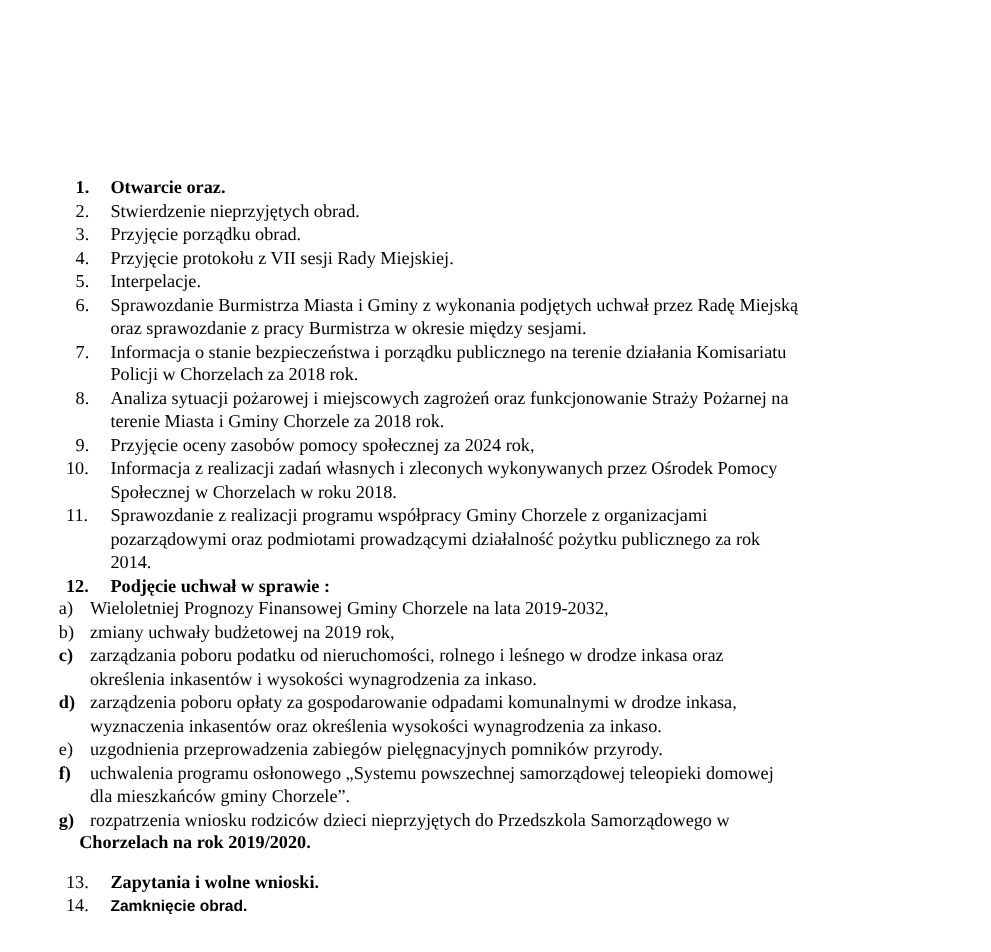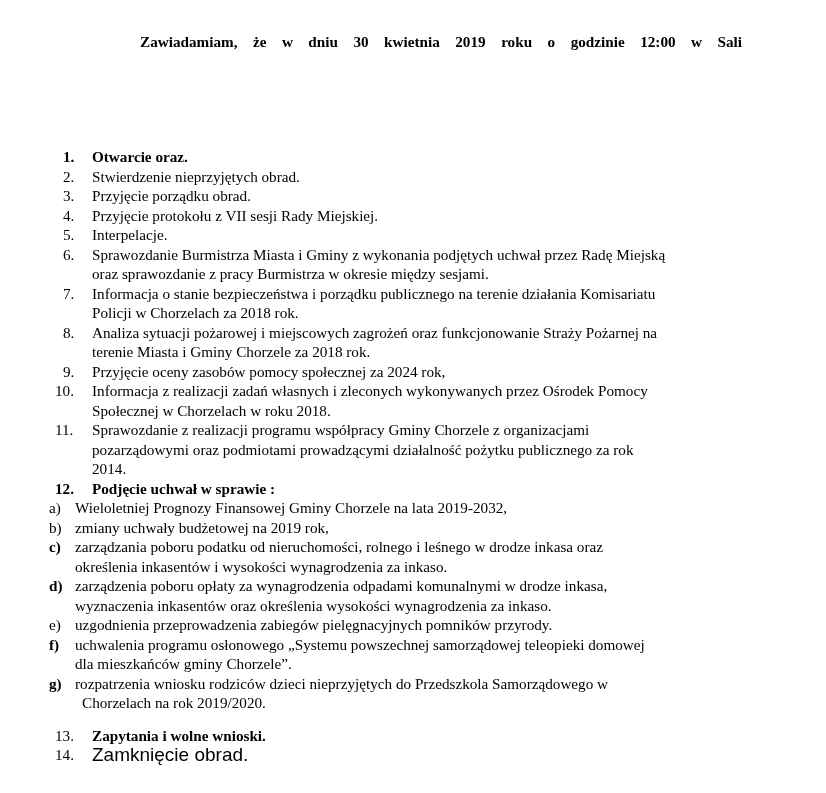--- a/index.html
+++ b/index.html
@@ -12,27 +12,26 @@
     font-weight: bold; line-height: 22px; text-align: justify;
   }
   .intro p { margin: 0; }
   .intro .l1 { text-indent: 105px; text-align: justify; text-align-last: justify; }
   .intro .l2 { text-align: justify; text-align-last: justify; }
   .list { position: absolute; left: 0; top: 147px; width: 826px; }
   .row { position: absolute; line-height: 19.5px; white-space: nowrap; }
   .num { position: absolute; left: 0; }
   .txt { position: absolute; }
   .bold { font-weight: bold; }
-  .sans { font-family: "Liberation Sans", sans-serif; font-weight: normal; font-size: 19px; }
+  .sans { font-family: "Liberation Sans", sans-serif; font-weight: bold; font-size: 13px; }
 </style>
 </head>
 <body>
 
 <div class="intro">
-  <p class="l1">Zawiadamiam, że w dniu 30 kwietnia 2019 roku o godzinie 12:00  w Sali</p>
 </div>
 
 <div class="list" id="list">
     <div class="row" style="top: 0px; left: 0px; width: 826px;">
       <span class="num bold" style="left: 63px;">1.</span>
       <span class="txt bold" style="left: 92px; top: 0px;">Otwarcie oraz.</span>
     </div>
     <div class="row" style="top: 19.5px; left: 0px; width: 826px;">
       <span class="num" style="left: 63px;">2.</span>
       <span class="txt" style="left: 92px; top: 0px;">Stwierdzenie nieprzyjętych obrad.</span>
@@ -99,30 +98,30 @@
       <span class="num" style="left: 49px;">b)</span>
       <span class="txt" style="left: 75px; top: 0px;">zmiany uchwały budżetowej na 2019 rok,</span>
     </div>
     <div class="row" style="top: 390px; left: 0px; width: 826px;">
       <span class="num bold" style="left: 49px;">c)</span>
       <span class="txt" style="left: 75px; top: 0px;">zarządzania poboru podatku od nieruchomości, rolnego i leśnego w drodze inkasa oraz</span>
       <span class="txt" style="left: 75px; top: 19.5px;">określenia inkasentów i wysokości wynagrodzenia za inkaso.</span>
     </div>
     <div class="row" style="top: 429px; left: 0px; width: 826px;">
       <span class="num bold" style="left: 49px;">d)</span>
-      <span class="txt" style="left: 75px; top: 0px;">zarządzenia poboru opłaty za wynagrodzenia odpadami komunalnymi w drodze inkasa,</span>
+      <span class="txt" style="left: 75px; top: 0px;">zarządzenia poboru opłaty za gospodarowanie odpadami komunalnymi w drodze inkasa,</span>
       <span class="txt" style="left: 75px; top: 19.5px;">wyznaczenia  inkasentów oraz określenia wysokości wynagrodzenia za inkaso.</span>
     </div>
     <div class="row" style="top: 468px; left: 0px; width: 826px;">
       <span class="num" style="left: 49px;">e)</span>
       <span class="txt" style="left: 75px; top: 0px;">uzgodnienia przeprowadzenia zabiegów pielęgnacyjnych pomników przyrody.</span>
     </div>
     <div class="row" style="top: 487.5px; left: 0px; width: 826px;">
       <span class="num bold" style="left: 49px;">f)</span>
       <span class="txt" style="left: 75px; top: 0px;">uchwalenia programu osłonowego „Systemu powszechnej samorządowej teleopieki domowej</span>
       <span class="txt" style="left: 75px; top: 19.5px;">dla mieszkańców gminy Chorzele”.</span>
     </div>
     <div class="row" style="top: 526.5px; left: 0px; width: 826px;">
       <span class="num bold" style="left: 49px;">g)</span>
       <span class="txt" style="left: 75px; top: 0px;">rozpatrzenia wniosku rodziców dzieci nieprzyjętych do Przedszkola Samorządowego w</span>
-      <span class="txt" style="left: 82px; top: 19.5px;">Chorzelach na rok 2019/2020.</span>
+      <span class="txt" style="left: 66px; top: 19.5px; font-weight: bold;">Chorzelach na rok 2019/2020.</span>
     </div>
   </div>
 
 </body></html>

